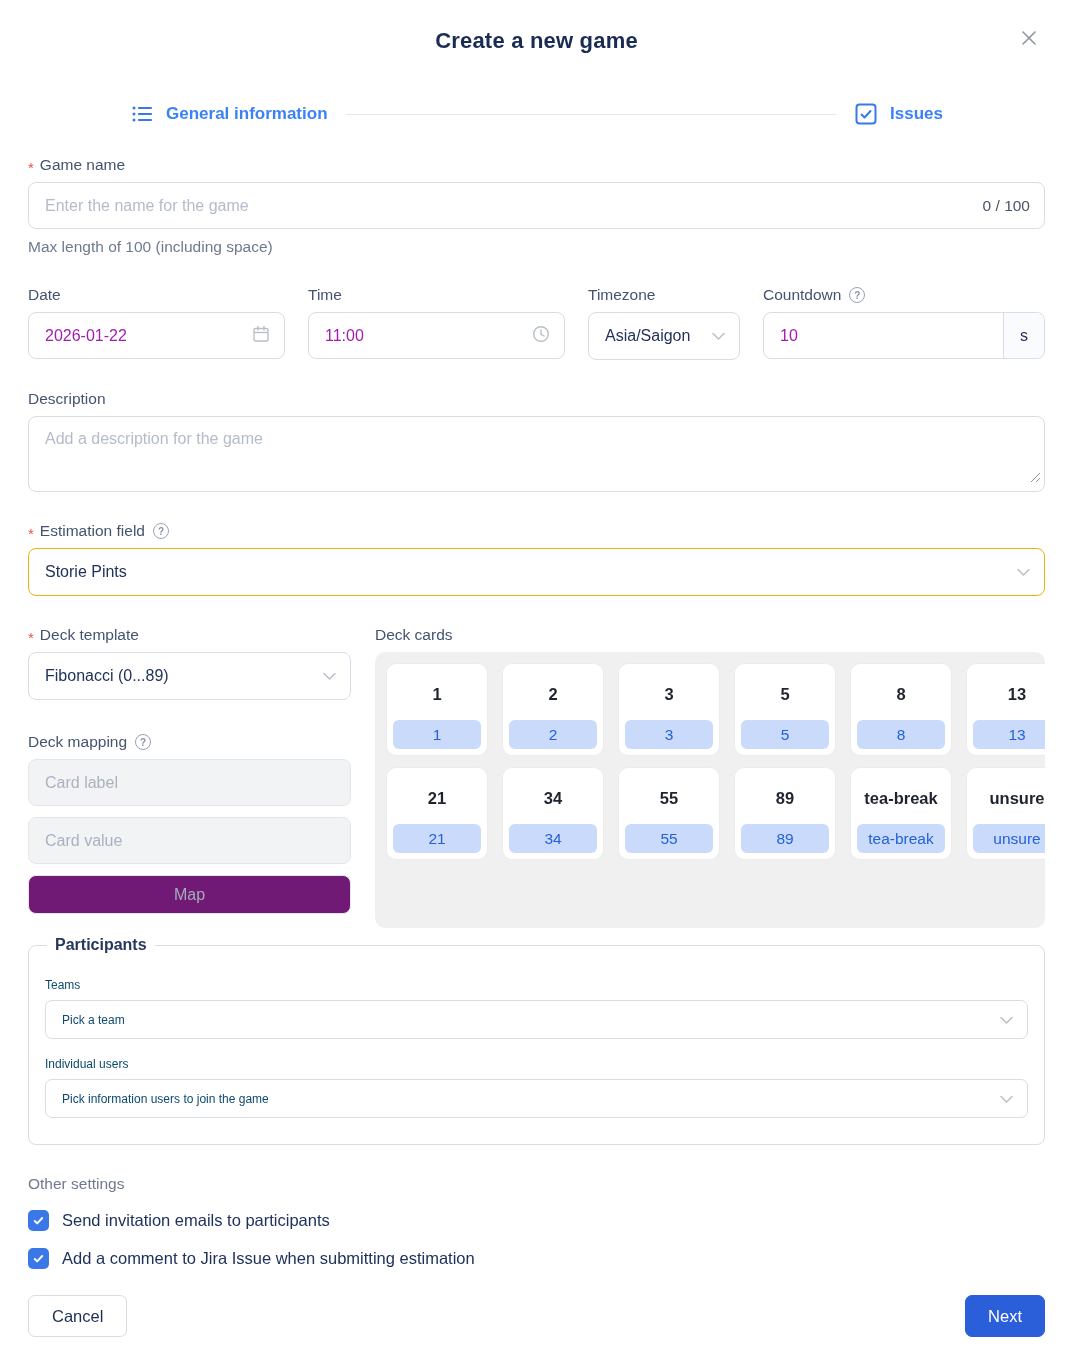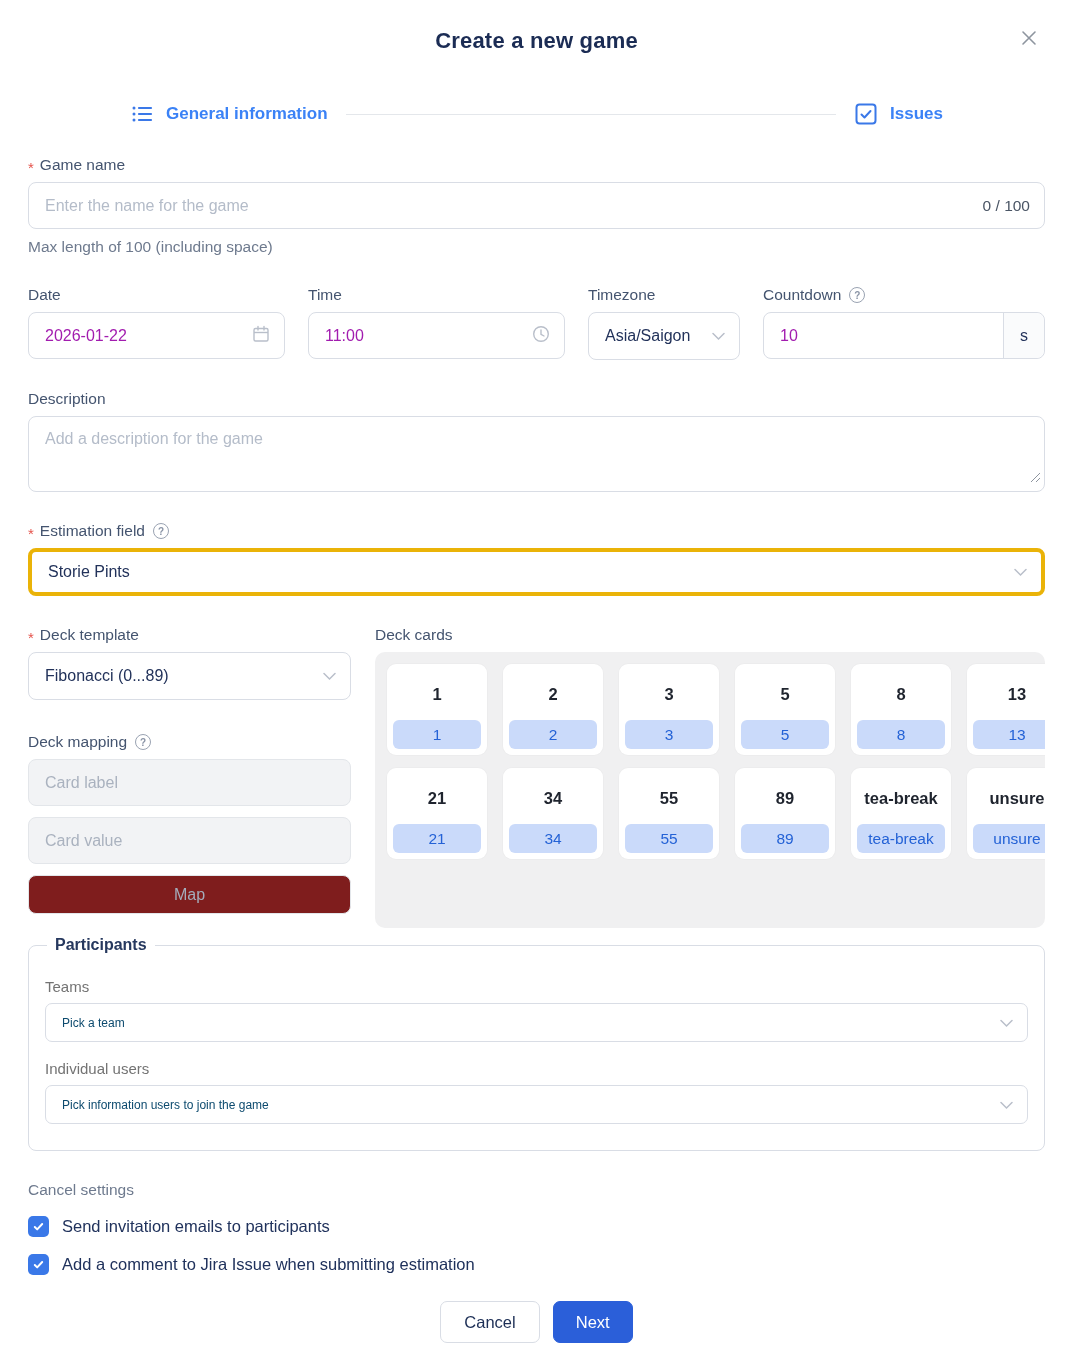--- a/index.html
+++ b/index.html
@@ -70,36 +70,36 @@
   .resize-icon { position:absolute; right:4px; bottom:5px; pointer-events:none; }
 
   
   .select {
     display:flex; align-items:center; justify-content:space-between;
     border:1px solid #d9dde5; border-radius:8px; background:#fff;
     height:48px; padding: 0 14px 0 16px; cursor:pointer;
   }
   .select .sel-value { font-size:16px; color:#22325a; }
   .select .sel-placeholder { font-size:12px; color:#0c4a6e; }
-  .select-focused { border:4px solid #eab308; }
+  .select-focused { border:1px solid #eab308; }
 
   
   .deck-row { display:flex; gap:24px; margin-top: 30px; }
   .deck-left { width: 323px; flex:none; }
   .deck-right { flex:1; min-width:0; }
   .dm-label { margin-top: 33px; }
   .dis-input {
     width:100%; height:47px; border:1px solid #e3e6ea; border-radius:8px;
     background:#f2f3f5; padding:0 16px; font-size:16px; font-family:inherit;
     color:#8b5cf6; outline:none; margin-bottom: 11px;
   }
   .dis-input::placeholder { color:#aab2bf; }
   .map-btn {
     width:100%; height:39px; border:1px solid #e3e6ea; border-radius:8px;
-    background:#7f1d1d; color:#a4acba; font-size:16px; font-family:inherit; cursor:not-allowed;
+    background:#701a75; color:#a4acba; font-size:16px; font-family:inherit; cursor:not-allowed;
   }
   .deck-panel {
     margin-top: 0; background:#f0f0f1; border-radius:10px;
     height: 276px; padding: 12px; overflow:hidden;
   }
   .cards-grid { display:grid; grid-template-columns: repeat(6, 100px); gap: 13px 16px; align-content:start; }
   .deck-card {
     background:#fff; border-radius:9px; height:91px;
     display:flex; flex-direction:column; box-shadow: 0 0 0 1px rgba(0,0,0,0.015);
   }
@@ -112,34 +112,34 @@
   }
 
   
   fieldset.participants {
     margin-top: 8px; border:1px solid #d9dde5; border-radius:8px;
     padding: 10px 16px 26px 16px;
   }
   fieldset.participants legend {
     font-size:16px; font-weight:700; color:#26385e; padding: 0 8px; margin-left: 2px;
   }
-  .p-label { font-size:15px; color:#737373; margin: 14px 0 8px 0; }
+  .p-label { font-size:12px; color:#0c4a6e; margin: 14px 0 8px 0; }
   .select-sm { height: 39px; border-radius:7px; }
 
   
   .other-label { font-size:15.5px; color:#6e7a8e; margin-top: 30px; }
   .check-row { display:flex; align-items:center; gap:13px; margin-top: 17px; cursor:pointer; }
   .checkbox {
     width:21px; height:21px; border-radius:5px; background:#3a78e8; flex:none;
     display:flex; align-items:center; justify-content:center;
   }
   .opt-label { font-size:16.5px; color:#20325c; }
 
   
-  .footer { display:flex; justify-content:center; gap:13px; margin-top: 26px; }
+  .footer { display:flex; justify-content:space-between; gap:13px; margin-top: 26px; }
   .btn { font-family:inherit; font-size:16.5px; border-radius:7px; cursor:pointer; height:42px; }
   .btn-cancel { background:#fff; border:1px solid #d9dde5; color:#1c2e55; padding: 0 23px; }
   .btn-next { background:#2b5fd9; border:1px solid #2b5fd9; color:#fff; padding: 0 22px; font-weight:500; }
 </style>
 </head>
 <body>
 
 <div class="modal">
 
   <div class="title">Create a new game</div>
@@ -379,21 +379,21 @@
     <div class="select select-sm">
       <span class="sel-placeholder">Pick information users to join the game</span>
       <span>
         <svg width="13" height="9" viewBox="0 0 13 9">
             <path d="M1 1.5 l5.5 5.5 L12 1.5" fill="none" stroke="#b9bfca" stroke-width="1.5" stroke-linecap="round"></path>
           </svg>
       </span>
     </div>
   </fieldset>
 
-  <div class="other-label">Cancel settings</div>
+  <div class="other-label">Other settings</div>
   <div>
   <label class="check-row">
     <span class="checkbox">
       <svg width="13" height="13" viewBox="0 0 14 14">
             <path d="M3 7.5l2.6 2.6L11 4.3" fill="none" stroke="#fff" stroke-width="2.1" stroke-linecap="round" stroke-linejoin="round"></path>
           </svg>
     </span>
     <span class="opt-label">Send invitation emails to participants</span>
   </label>
 

